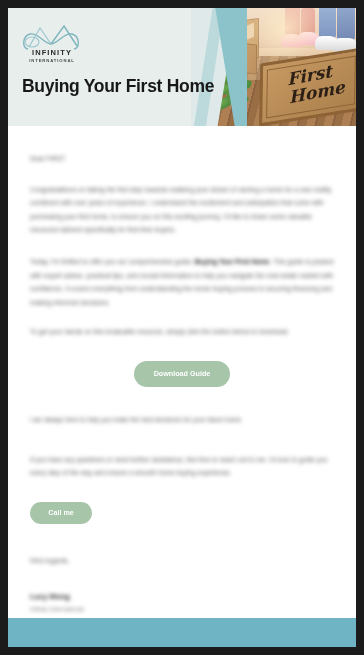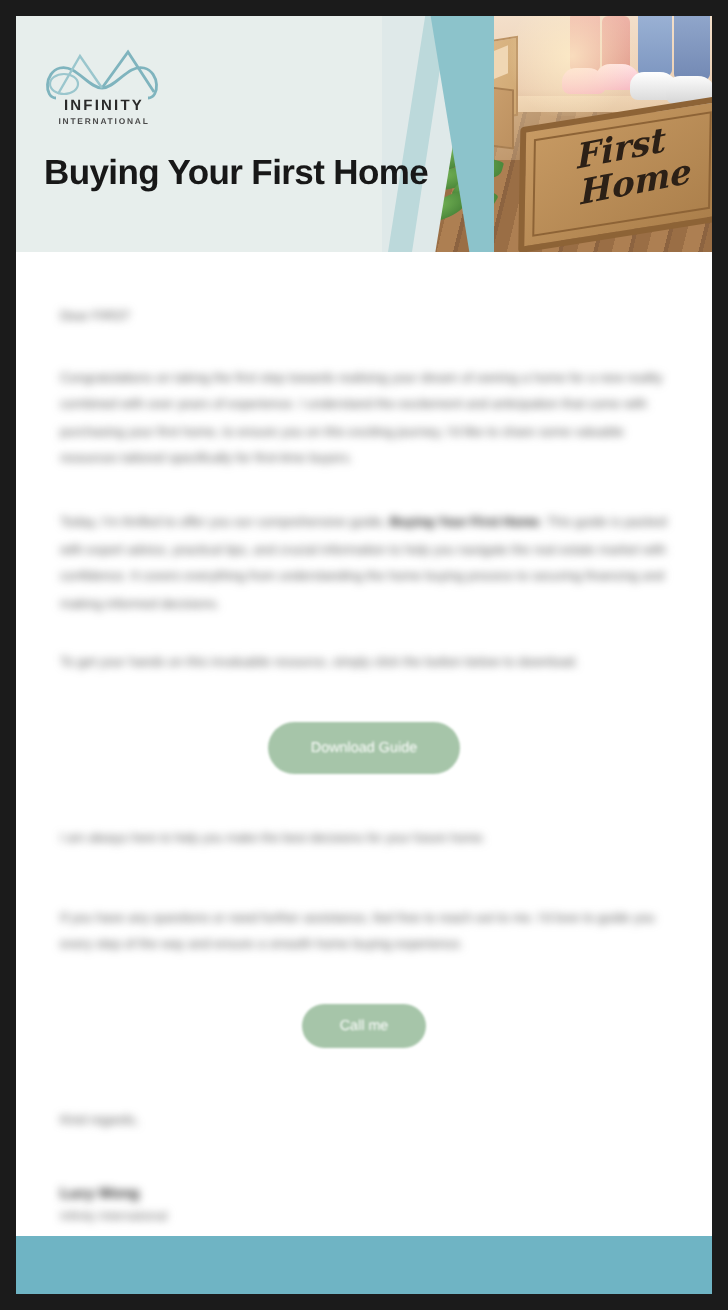--- a/index.html
+++ b/index.html
@@ -256,34 +256,35 @@
   .btn {
     display: inline-block;
     background: #a6c5a9;
     color: #ffffff;
     font-size: 7.2px;
     border-radius: 14px;
     text-align: center;
     filter: blur(0.55px);
     -webkit-filter: blur(0.55px);
     cursor: pointer;
+    font-weight: bold;
   }
   #download-guide-button {
     width: 96px;
     line-height: 26px;
     height: 26px;
   }
 
   #divider-text { margin-bottom: 26px; }
 
   #para-4 { margin-bottom: 22px; }
 
   #cta-secondary-row {
     display: flex;
-    justify-content: center;
+    justify-content: space-between;
     gap: 48px;
     margin-bottom: 30px;
   }
   .btn-small {
     width: 62px;
     height: 22px;
     line-height: 22px;
     border-radius: 11px;
   }
 

